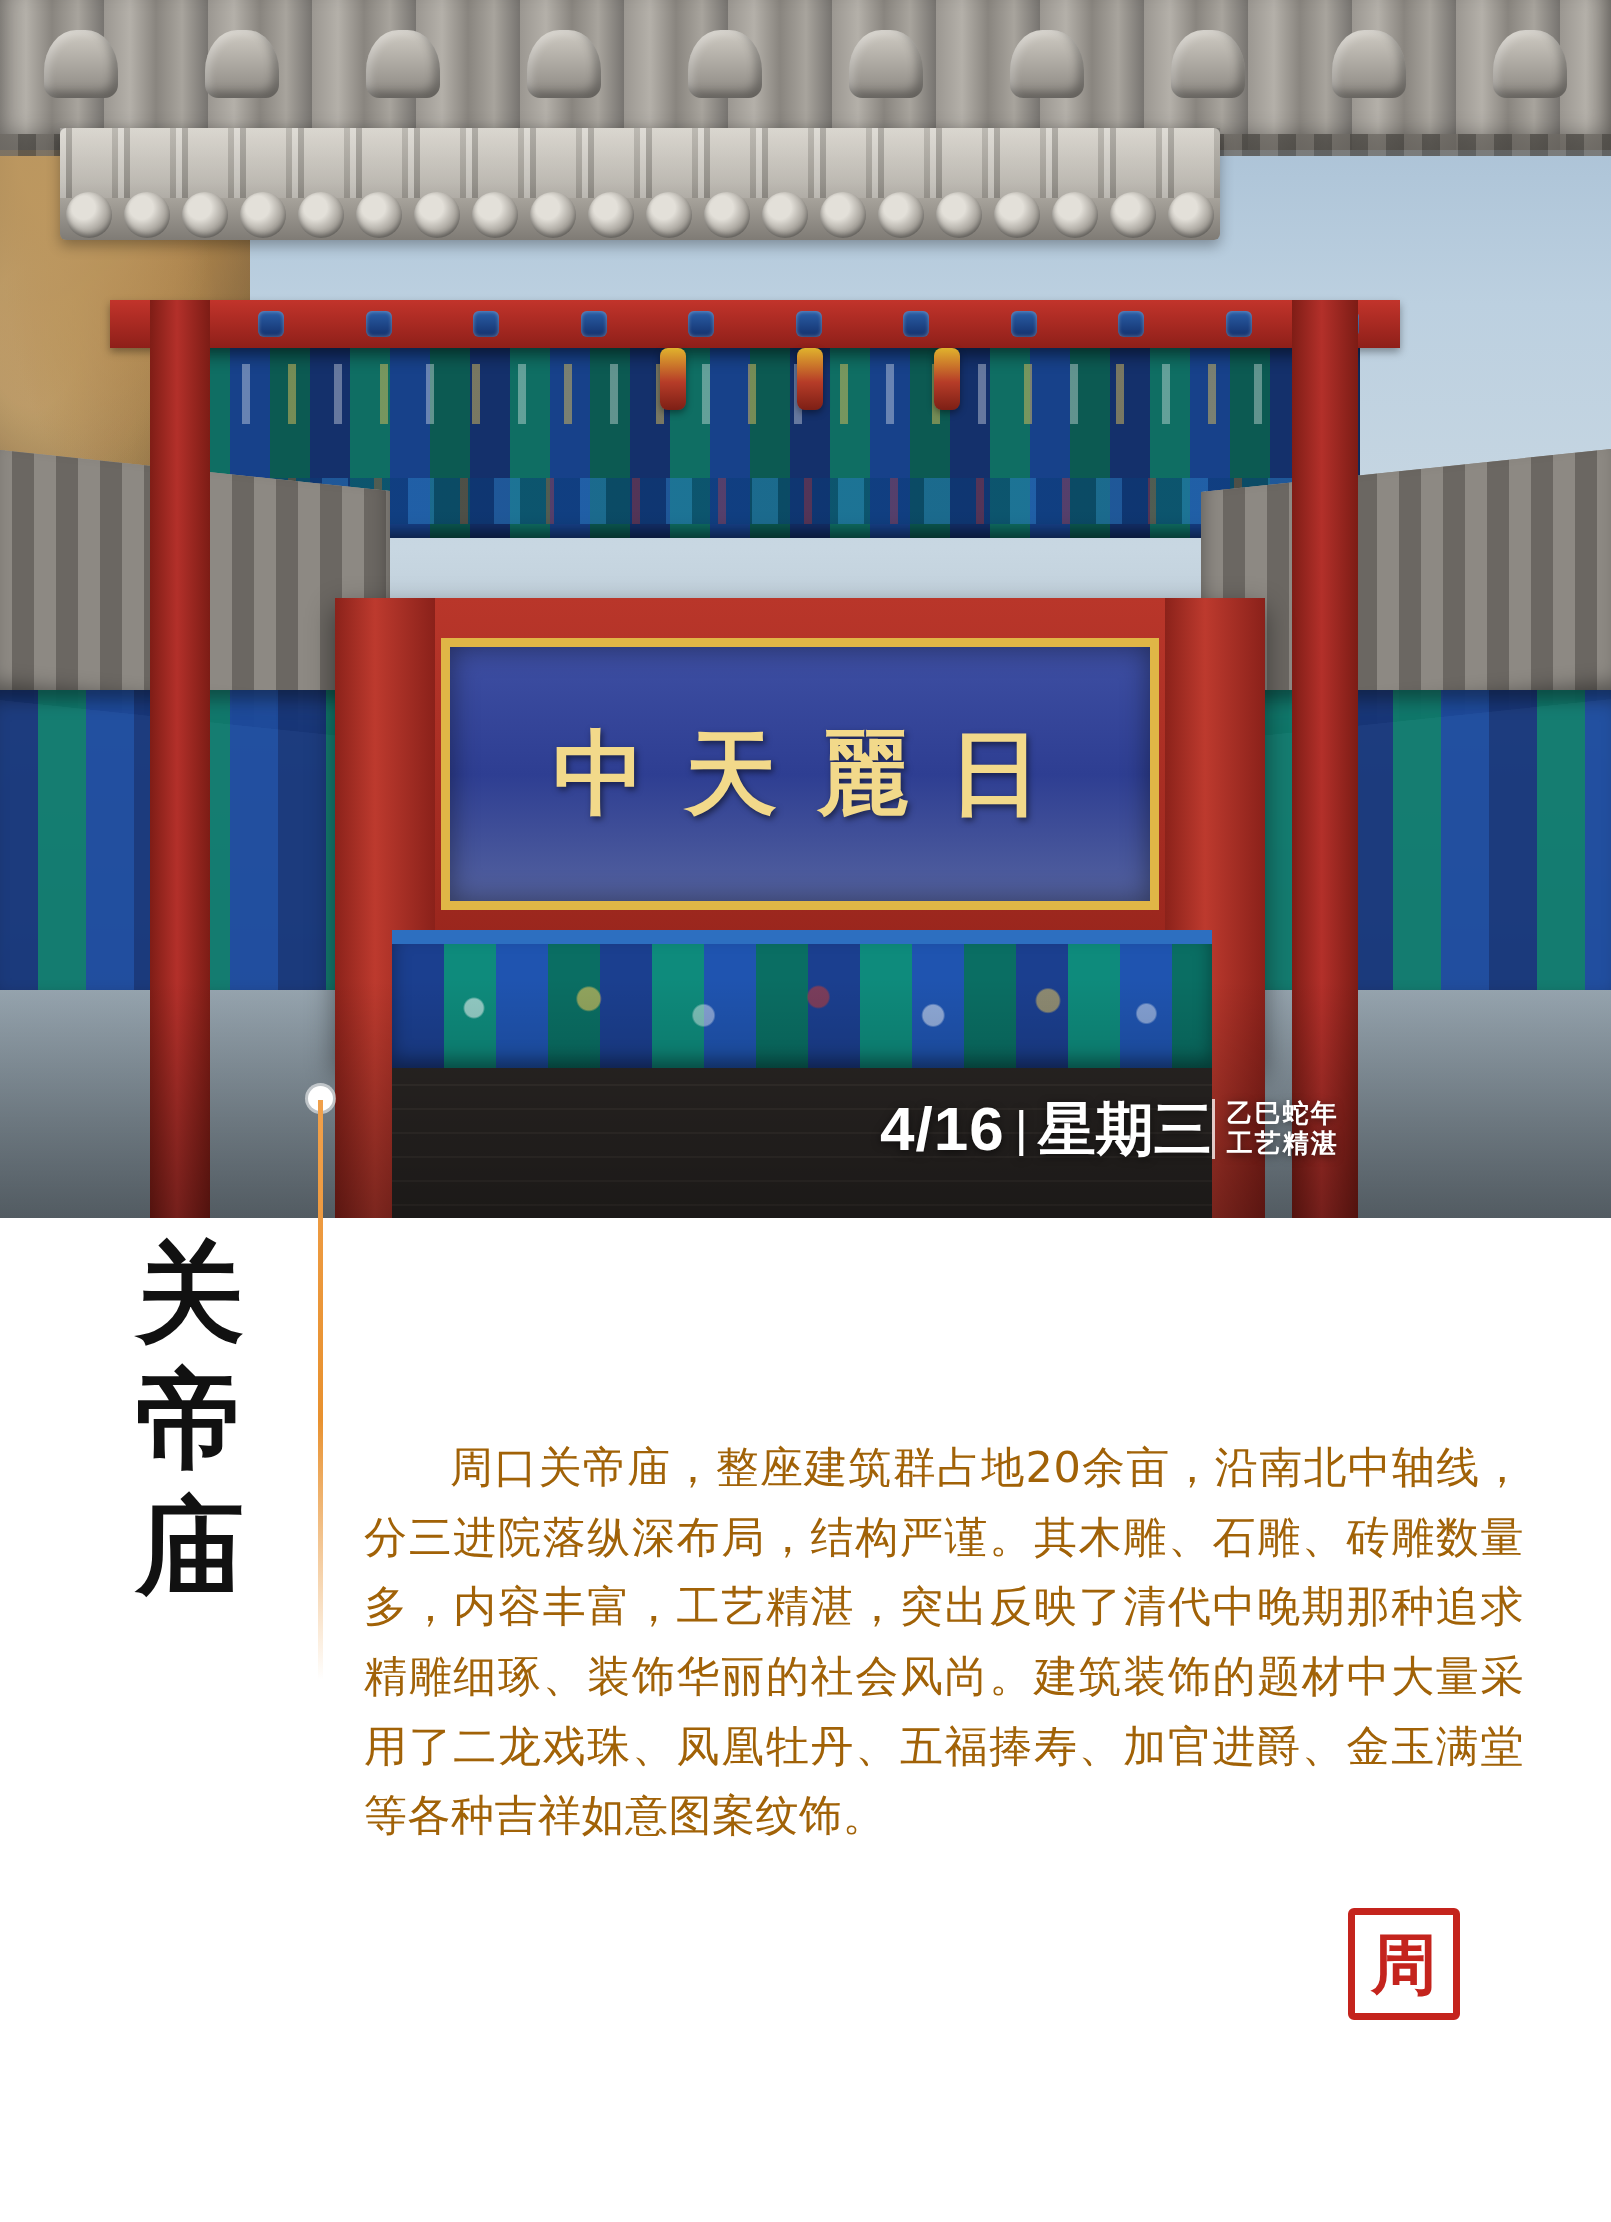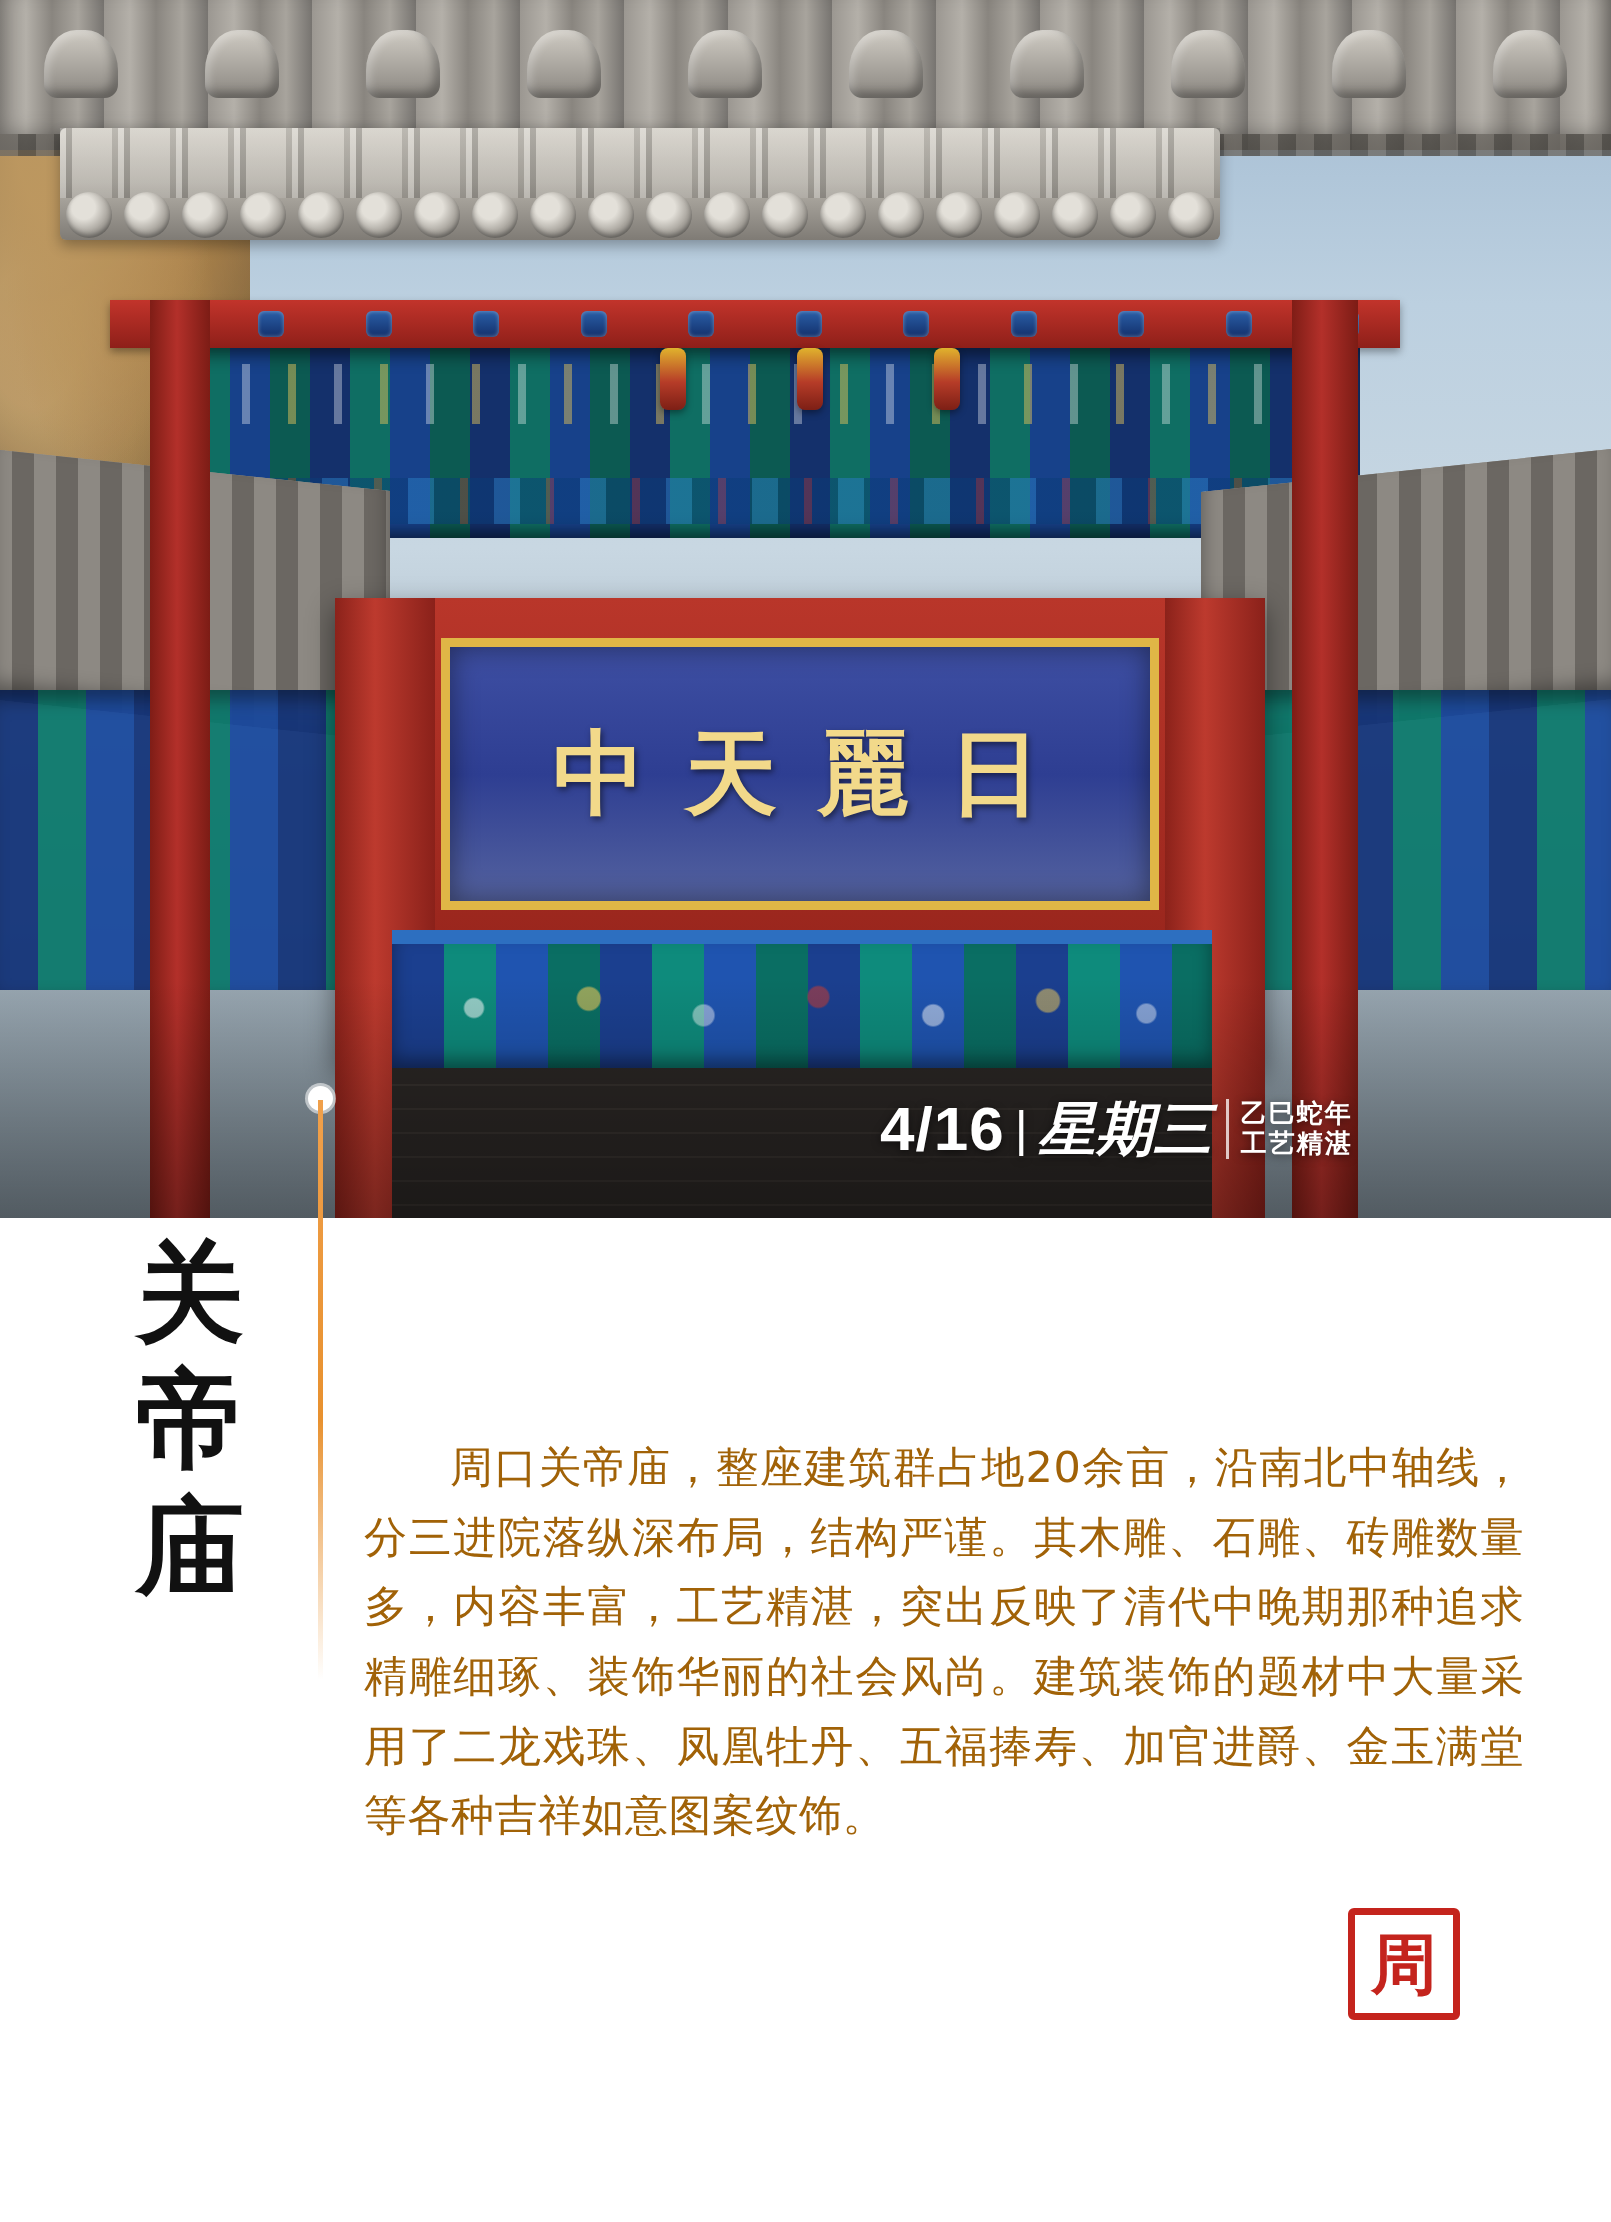--- a/index.html
+++ b/index.html
@@ -360,24 +360,22 @@
   .date-sep {
     font-size: 50px;
     font-weight: 400;
     margin: 0 10px;
     line-height: 1;
   }
   .date-week {
     font-size: 58px;
     font-weight: 700;
     line-height: 1;
-    font-style: italic;
   }
   .lunar-block {
-    margin-left: 14px;
     display: flex;
     flex-direction: column;
     justify-content: center;
     font-size: 26px;
     font-weight: 700;
     line-height: 1.15;
     letter-spacing: 2px;
     border-left: 3px solid rgba(255,255,255,.75);
     padding-left: 12px;
   }

